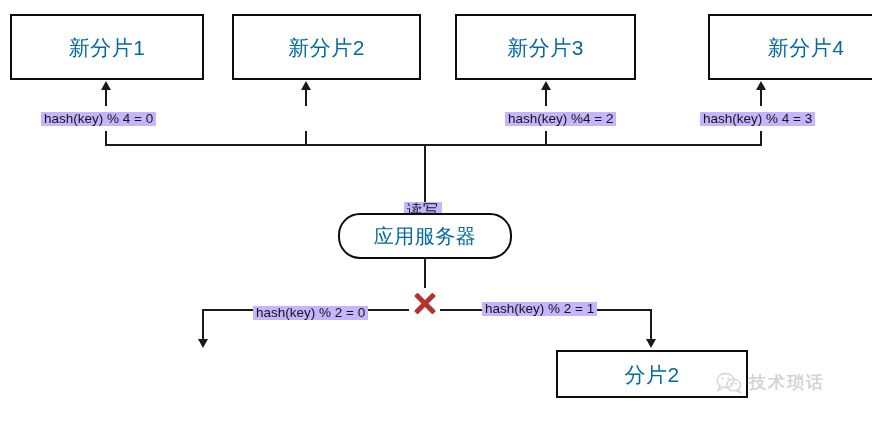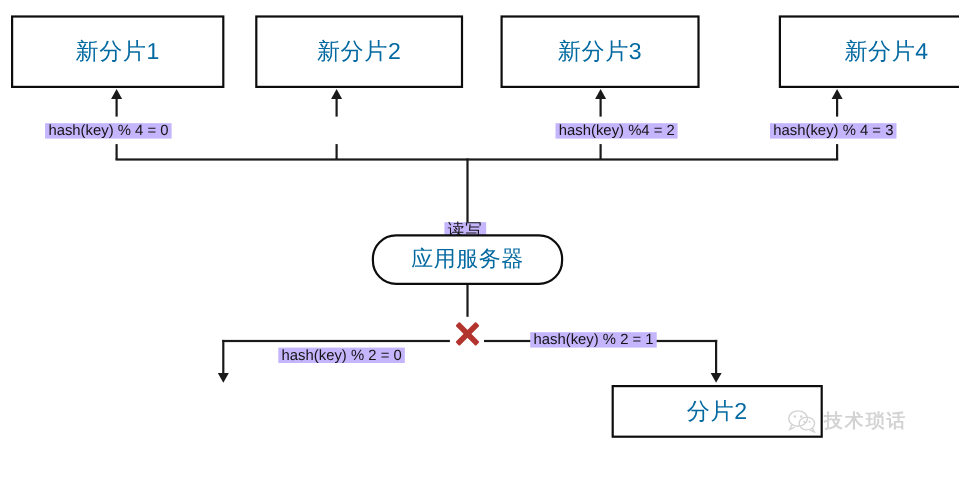--- a/index.html
+++ b/index.html
@@ -175,21 +175,21 @@
   <div class="box rounded" style="left:338px; top:213px; width:174px; height:46px;">
     <span class="box-label">应用服务器</span>
   </div>
 
   <div class="vline" style="left:424px; top:259px; height:51px;"></div>
 
   <div class="hline" style="left:202px; top:309px; width:207px;"></div>
 
   <div class="hline" style="left:440px; top:309px; width:212px;"></div>
 
-  <div class="edge-label" style="left:253px; top:316px;">hash(key) % 2 = 0</div>
+  <div class="edge-label" style="left:253px; top:306px;">hash(key) % 2 = 0</div>
   <div class="edge-label" style="left:482px; top:302px;">hash(key) % 2 = 1</div>
 
   <div class="x-marker" style="left:410px; top:288px;">
     <span class="a"></span>
       <span class="b"></span>
   </div>
 
   <div class="vline" style="left:202px; top:309px; height:31px;"></div>
   <div class="arrow-down" style="left:198px; top:339px;"></div>
 

